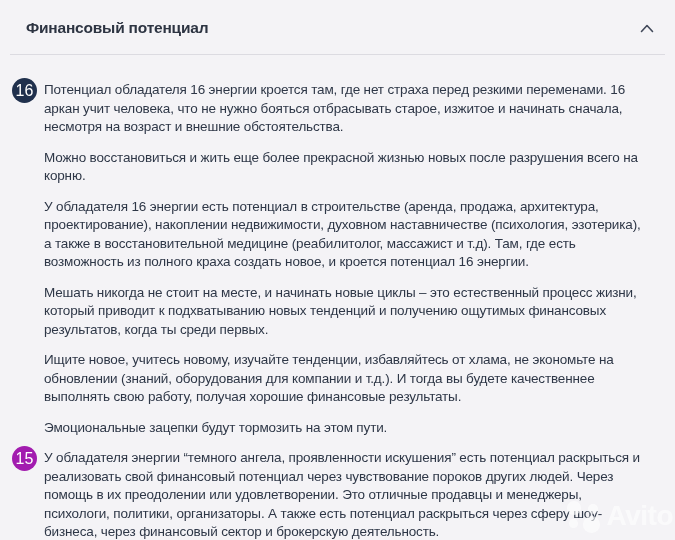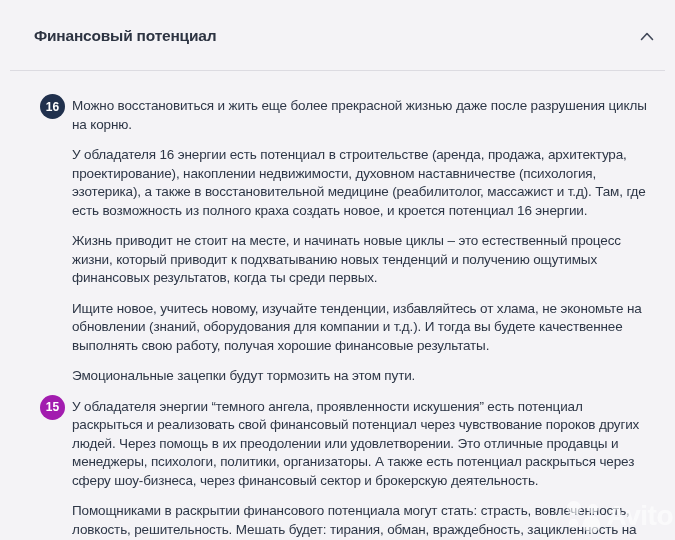--- a/index.html
+++ b/index.html
@@ -14,21 +14,21 @@
     color: #2e3747;
   }
   .header {
     display: flex;
     align-items: center;
     justify-content: space-between;
     padding: 11px 20px 9px 18px;
     cursor: pointer;
   }
   .title {
-    margin: 16px;
+    margin: 8px;
     font-size: 15.5px;
     font-weight: 700;
     letter-spacing: -0.2px;
     color: #2d3442;
   }
   .chevron {
     display: inline-flex;
     align-items: center;
     justify-content: center;
     width: 16px;
@@ -50,23 +50,22 @@
     flex: none;
     width: 25px;
     height: 25px;
     border-radius: 50%;
     margin-right: 7px;
     margin-top: -3px;
     display: flex;
     align-items: center;
     justify-content: center;
     color: #ffffff;
-    font-size: 12px;
-    font-weight: 700;
-    margin-left: 28px;
+    font-size: 16px;
+    font-weight: 400;
   }
   .badge-navy { background: #20304d; }
   .badge-orange { background: #a21caf; }
   .paragraphs { flex: 1; min-width: 0; }
   .paragraphs p {
     margin: 0 0 12px 0;
     font-size: 13.5px;
     line-height: 18.5px;
     letter-spacing: -0.15px;
     color: #2e3747;
@@ -118,23 +117,24 @@
     </span>
   </div>
 
   <div class="divider"></div>
 
   <div class="content">
 
     <div class="entry">
       <span class="badge badge-navy">16</span>
       <div class="paragraphs">
-        <p>Можно восстановиться и жить еще более прекрасной жизнью даже после разрушения циклы на корню.</p>
+        <p>Потенциал обладателя 16 энергии кроется там, где нет страха перед резкими переменами. 16 аркан учит человека, что не нужно бояться отбрасывать старое, изжитое и начинать сначала, несмотря на возраст и внешние обстоятельства.</p>
+        <p>Можно восстановиться и жить еще более прекрасной жизнью новых после разрушения всего на корню.</p>
         <p>У обладателя 16 энергии есть потенциал в строительстве (аренда, продажа, архитектура, проектирование), накоплении недвижимости, духовном наставничестве (психология, эзотерика), а также в восстановительной медицине (реабилитолог, массажист и т.д). Там, где есть возможность из полного краха создать новое, и кроется потенциал 16 энергии.</p>
-        <p>Жизнь приводит не стоит на месте, и начинать новые циклы – это естественный процесс жизни, который приводит к подхватыванию новых тенденций и получению ощутимых финансовых результатов, когда ты среди первых.</p>
+        <p>Мешать никогда не стоит на месте, и начинать новые циклы – это естественный процесс жизни, который приводит к подхватыванию новых тенденций и получению ощутимых финансовых результатов, когда ты среди первых.</p>
         <p>Ищите новое, учитесь новому, изучайте тенденции, избавляйтесь от хлама, не экономьте на обновлении (знаний, оборудования для компании и т.д.). И тогда вы будете качественнее выполнять свою работу, получая хорошие финансовые результаты.</p>
         <p>Эмоциональные зацепки будут тормозить на этом пути.</p>
       </div>
     </div>
 
     <div class="entry">
       <span class="badge badge-orange">15</span>
       <div class="paragraphs">
         <p>У обладателя энергии “темного ангела, проявленности искушения” есть потенциал раскрыться и реализовать свой финансовый потенциал через чувствование пороков других людей. Через помощь в их преодолении или удовлетворении. Это отличные продавцы и менеджеры, психологи, политики, организаторы. А также есть потенциал раскрыться через сферу шоу-бизнеса, через финансовый сектор и брокерскую деятельность.</p>
         <p>Помощниками в раскрытии финансового потенциала могут стать: страсть, вовлеченность, ловкость, решительность. Мешать будет: тирания, обман, враждебность, зацикленность на материальном,</p>

